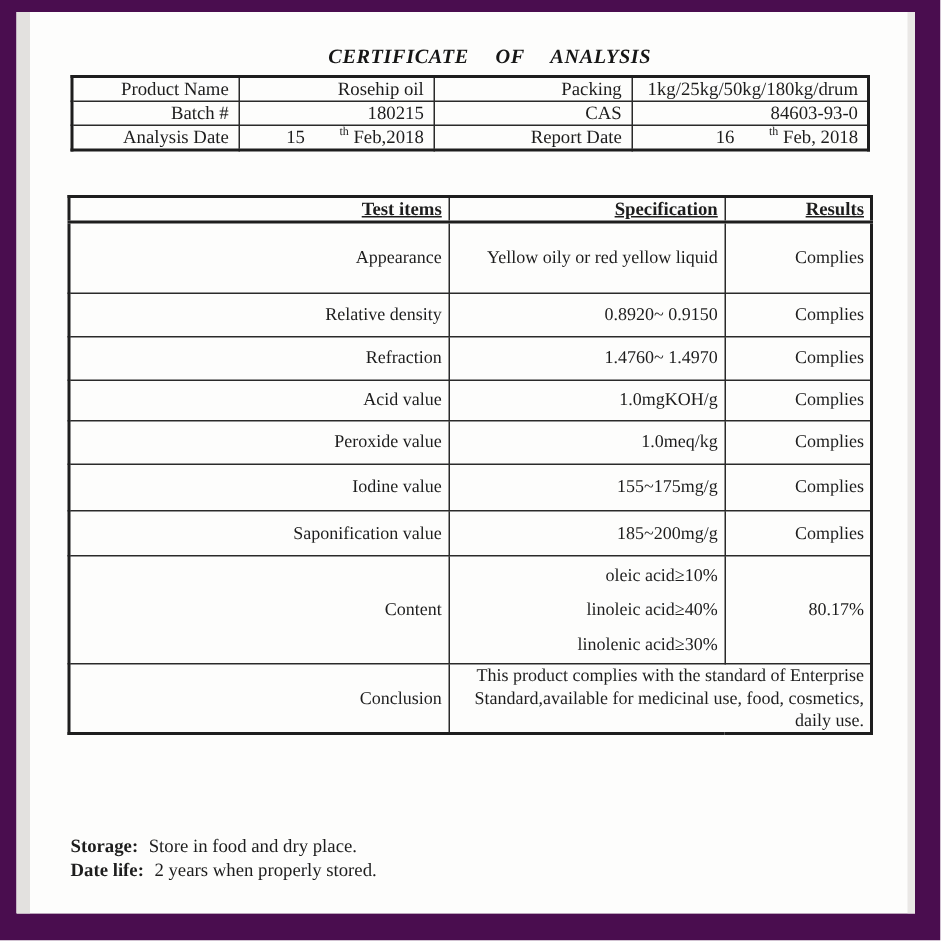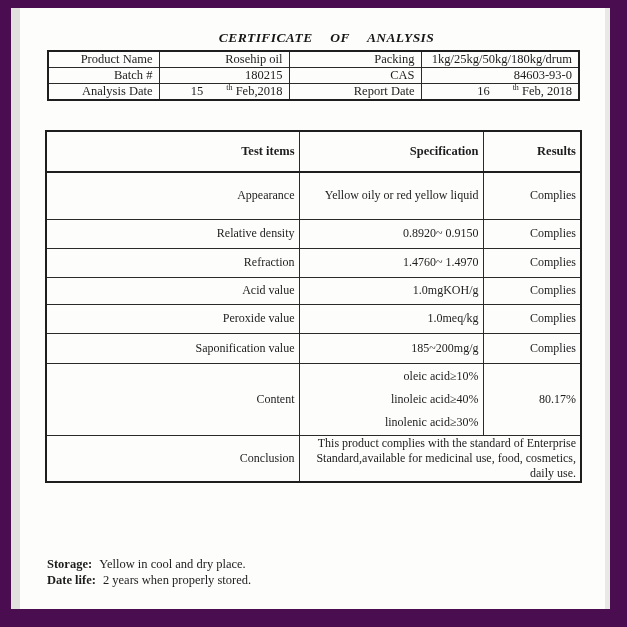--- a/index.html
+++ b/index.html
@@ -85,21 +85,22 @@
     top: 122px;
     width: 535px;
     font-size: 12px;
     text-align: center;
     border: 2px solid #1e1e1e;
   }
   .main-table th {
     font-size: 12.5px;
     font-weight: bold;
     border-bottom: 2px solid #1e1e1e;
-    padding: 12px 4px;
+    padding: 0 4px;
+    text-decoration: underline;
   }
   .main-table td {
     vertical-align: middle;
     padding: 0 4px;
   }
   .spec-line { line-height: 23px; }
   .conclusion-cell {
     line-height: 15px;
     font-size: 12px;
     padding: 2px 6px;
@@ -192,20 +193,25 @@
       <tr style="height:27px">
         <td>Acid value</td>
         <td>1.0mgKOH/g</td>
         <td>Complies</td>
       </tr>
       <tr style="height:29px">
         <td>Peroxide value</td>
         <td>1.0meq/kg</td>
         <td>Complies</td>
       </tr>
+      <tr style="height:31px">
+        <td>Iodine value</td>
+        <td>155~175mg/g</td>
+        <td>Complies</td>
+      </tr>
       <tr style="height:30px">
         <td>Saponification value</td>
         <td>185~200mg/g</td>
         <td>Complies</td>
       </tr>
       <tr style="height:72px">
         <td>Content</td>
         <td>
           <div class="spec-line">oleic acid≥10%</div>
           <div class="spec-line">linoleic acid≥40%</div>
@@ -215,20 +221,20 @@
       </tr>
       <tr style="height:45px">
         <td>Conclusion</td>
         <td colspan="2" class="conclusion-cell">This product complies with the standard of Enterprise Standard,available for medicinal use, food, cosmetics, daily use.</td>
       </tr>
     </tbody>
       </table>
 
     <div class="footer">
       <div>
-        <span class="lbl">Storage:</span><span>Yellow in cool and dry place.</span>
+        <span class="lbl">Storage:</span><span>Store in food and dry place.</span>
       </div>
       <div>
         <span class="lbl">Date life:</span><span>2 years when properly stored.</span>
       </div>
     </div>
   </div>
 </div>
 
 </body></html>

